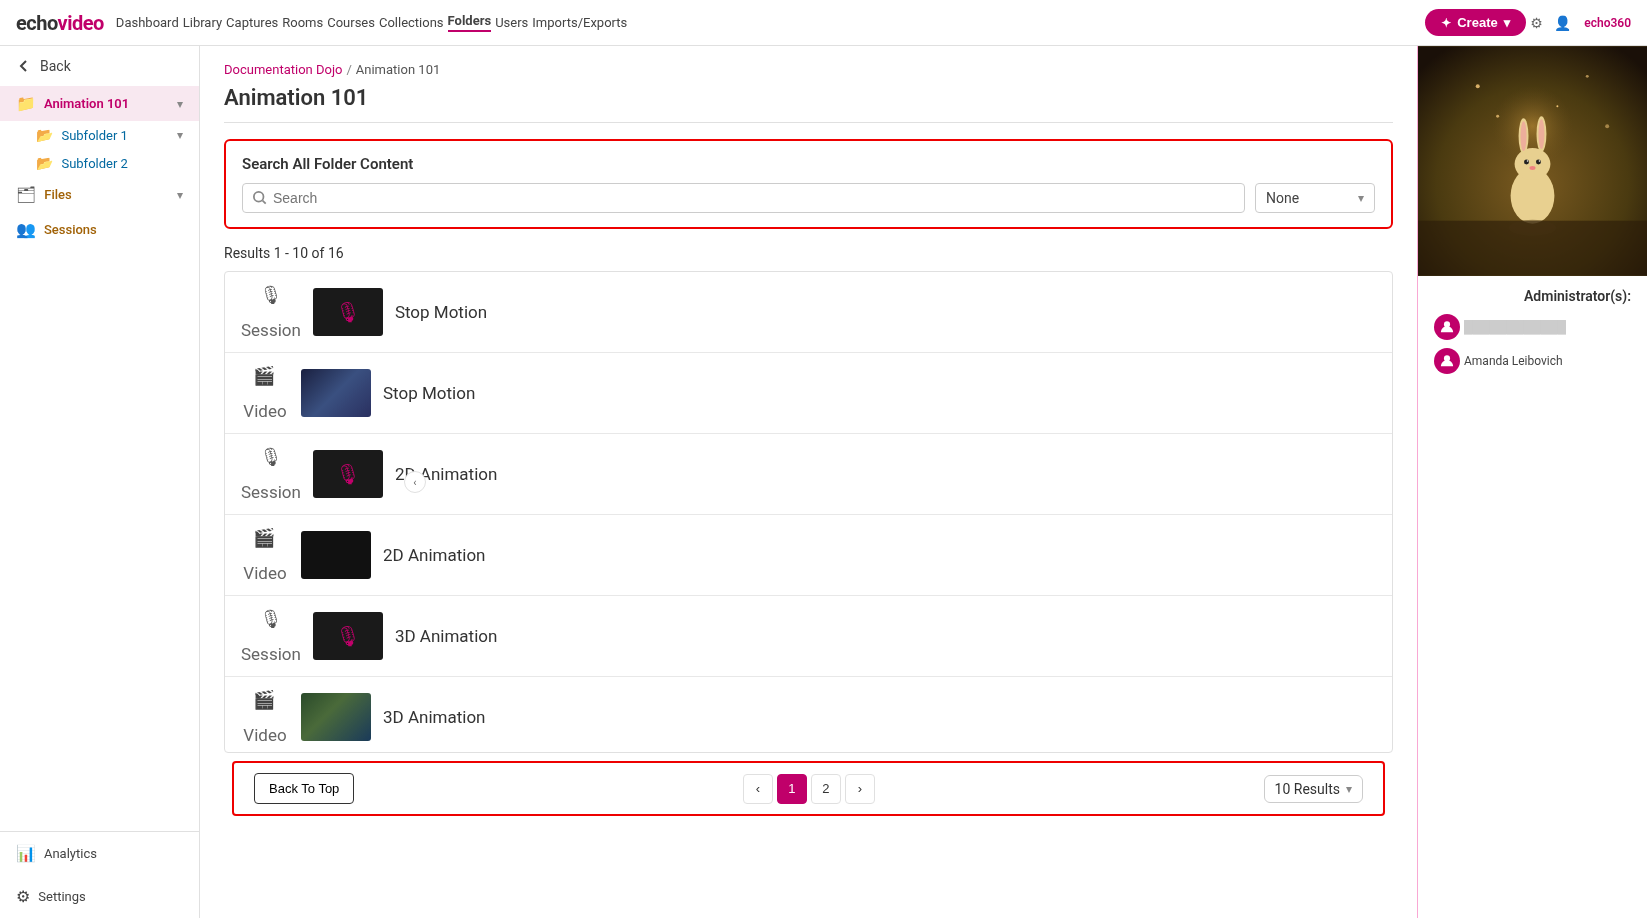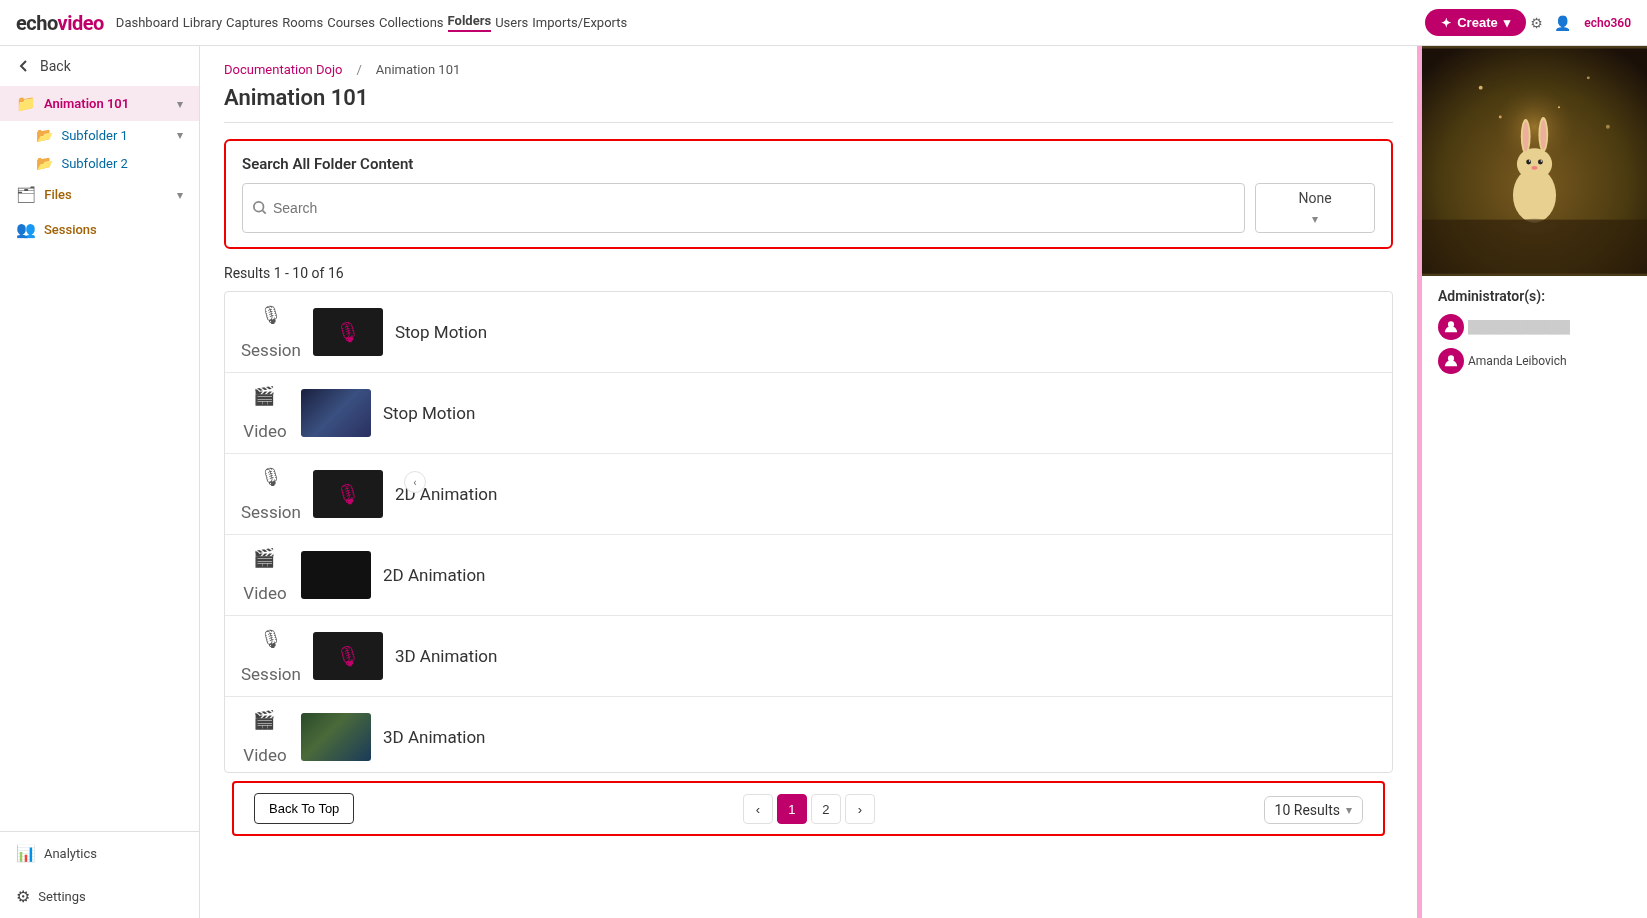--- a/index.html
+++ b/index.html
@@ -39,64 +39,64 @@
     .sidebar-footer-item { display: flex; align-items: center; gap: 8px; padding: 12px 16px; cursor: pointer; font-size: 13px; color: #444; }
 
     
     .collapse-toggle { position: absolute; left: 204px; top: 50%; transform: translateY(-50%); background: #fff; border: 1px solid #e0e0e0; border-radius: 50%; width: 22px; height: 22px; display: flex; align-items: center; justify-content: center; cursor: pointer; z-index: 10; font-size: 11px; color: #666; }
 
     
     .content-wrapper { display: flex; flex: 1; overflow: hidden; position: relative; }
     .main-content { flex: 1; overflow-y: auto; padding: 16px 24px; }
 
     
-    .breadcrumb { display: flex; align-items: center; gap: 14px; font-size: 13px; color: #c0006a; margin-bottom: 8px; }
+    .breadcrumb { display: flex; align-items: center; gap: 4px; font-size: 13px; color: #c0006a; margin-bottom: 8px; }
     .breadcrumb-sep { color: #888; }
     .breadcrumb-current { color: #555; }
 
     
     .page-title { font-size: 22px; font-weight: 600; margin-bottom: 16px; border-bottom: 1px solid #e0e0e0; padding-bottom: 12px; }
 
     
     .search-box { border: 2px solid #e00; border-radius: 6px; padding: 14px 16px; margin-bottom: 16px; }
     .search-box-title { font-size: 15px; font-weight: 600; margin-bottom: 10px; }
     .search-row { display: flex; gap: 10px; }
     .search-input-wrap { flex: 1; display: flex; align-items: center; border: 1px solid #ccc; border-radius: 4px; padding: 6px 10px; gap: 6px; }
     .search-input-wrap input { border: none; outline: none; flex: 1; font-size: 14px; }
-    .search-filter { display: flex; align-items: center; border: 1px solid #ccc; border-radius: 4px; padding: 6px 10px; gap: 6px; cursor: pointer; min-width: 120px; flex-direction: column; }
+    .search-filter { display: flex; align-items: center; border: 1px solid #ccc; border-radius: 4px; padding: 6px 10px; gap: 6px; cursor: pointer; min-width: 120px; }
     .search-filter-label { flex: 1; font-size: 14px; color: #444; }
 
     
     .results-count { font-size: 14px; margin-bottom: 10px; }
 
     
     .content-list { border: 1px solid #e0e0e0; border-radius: 4px; overflow: hidden; }
     .content-list-scroll { max-height: 480px; overflow-y: auto; }
     .list-item { display: flex; align-items: center; gap: 12px; padding: 12px 16px; border-bottom: 1px solid #e8e8e8; }
     .list-item:last-child { border-bottom: none; }
     .item-type { display: flex; flex-direction: column; align-items: center; gap: 2px; min-width: 48px; color: #555; }
     .item-type-icon { font-size: 18px; }
     .item-type-label { font-size: 17px; color: #666; margin-top: 13px; }
     .item-thumbnail { width: 70px; height: 48px; background: #222; border-radius: 3px; overflow: hidden; flex-shrink: 0; display: flex; align-items: center; justify-content: center; }
     .thumb-icon { color: #c0006a; font-size: 20px; }
     .item-title { font-size: 17px; color: #333; }
 
     
-    .right-panel { width: 230px; flex-shrink: 0; border-left: 5px solid #f9a8d4; padding: 0; }
+    .right-panel { width: 230px; flex-shrink: 0; border-left: 1px solid #f9a8d4; padding: 0; text-align: right; }
     .right-panel-img { width: 100%; height: 230px; object-fit: cover; background: #4a3a1a; display: flex; align-items: center; justify-content: center; overflow: hidden; }
     .right-panel-admin { padding: 12px 16px; }
     .admin-title { font-size: 14px; font-weight: 600; margin-bottom: 10px; }
     .admin-list { display: flex; flex-wrap: wrap; gap: 8px; }
     .admin-item { display: flex; align-items: center; gap: 4px; }
     .admin-avatar { width: 26px; height: 26px; border-radius: 50%; background: #c0006a; display: flex; align-items: center; justify-content: center; color: #fff; font-size: 11px; }
     .admin-name { font-size: 12px; color: #444; }
     .admin-name-blur { font-size: 12px; color: #ccc; background: #ccc; border-radius: 2px; }
 
     
-    .bottom-bar { border: 2px solid #e00; display: flex; align-items: flex-end; padding: 10px 20px; gap: 8px; border-radius: 4px; margin: 8px; }
+    .bottom-bar { border: 2px solid #e00; display: flex; align-items: center; padding: 10px 20px; gap: 8px; border-radius: 4px; margin: 8px; }
     .back-to-top-btn { border: 1px solid #333; background: #fff; border-radius: 4px; padding: 7px 14px; font-size: 13px; cursor: pointer; }
     .pagination { display: flex; align-items: center; gap: 4px; margin: 0 auto; }
     .page-btn { width: 30px; height: 30px; display: flex; align-items: center; justify-content: center; border: 1px solid #e0e0e0; border-radius: 4px; cursor: pointer; font-size: 13px; color: #333; background: #fff; }
     .page-btn.active { background: #c0006a; color: #fff; border-color: #c0006a; }
     .page-btn.nav { background: #fff; border: 1px solid #e0e0e0; color: #333; }
     .results-per-page { display: flex; align-items: center; border: 1px solid #ccc; border-radius: 6px; padding: 5px 10px; gap: 6px; cursor: pointer; }
 
     
     .thumb-dark { background: #1a1a1a; }
   </style>

